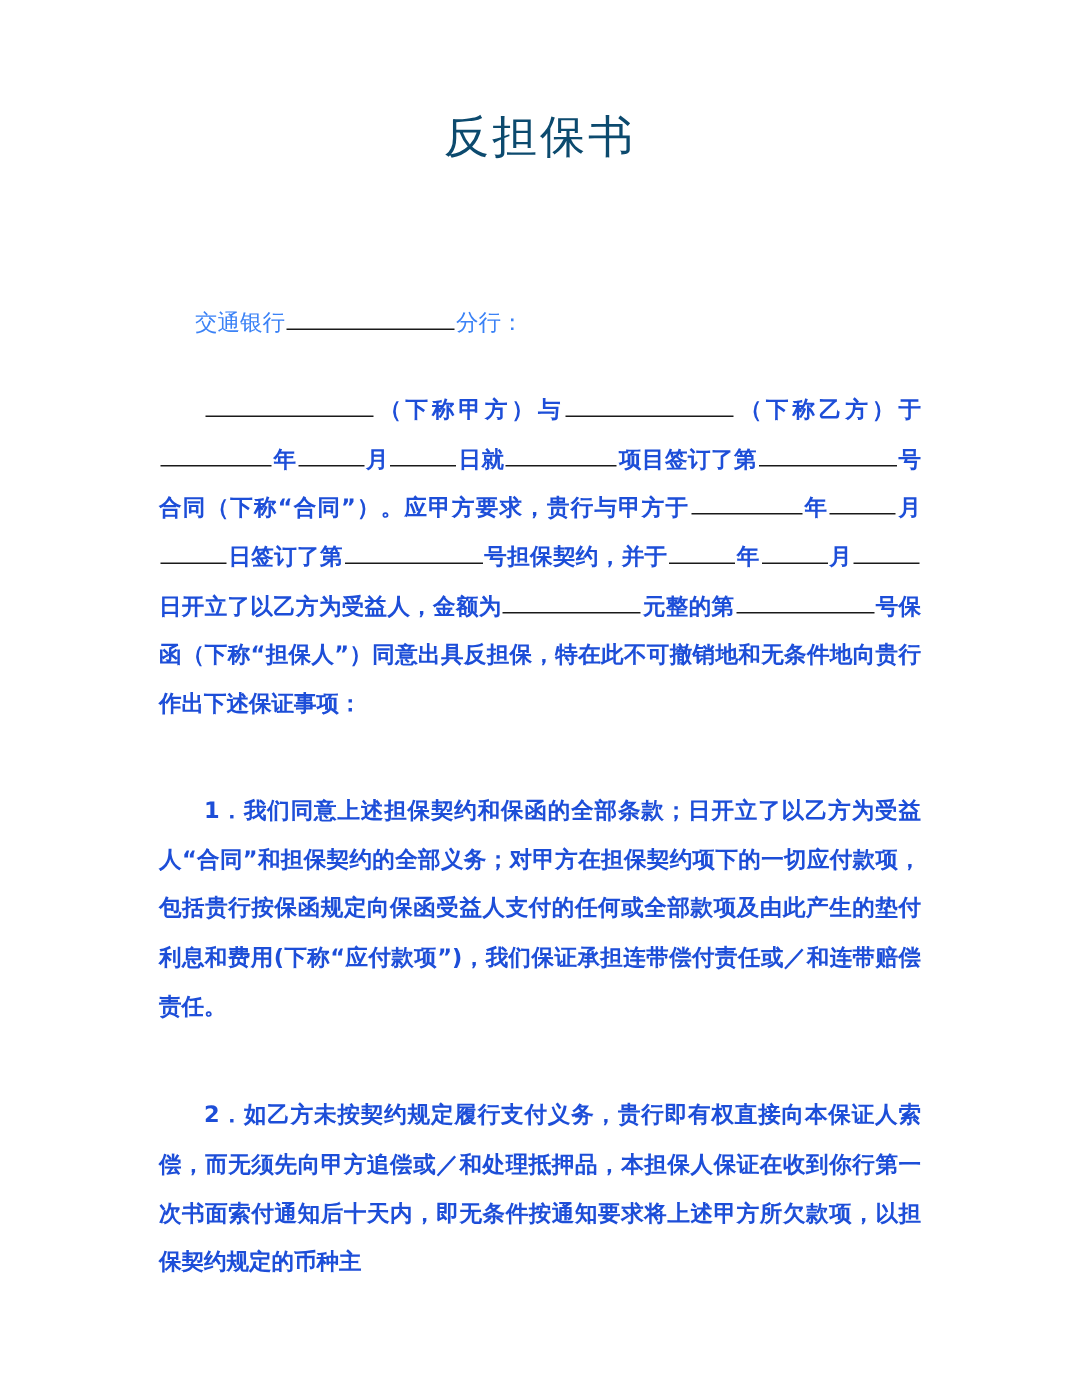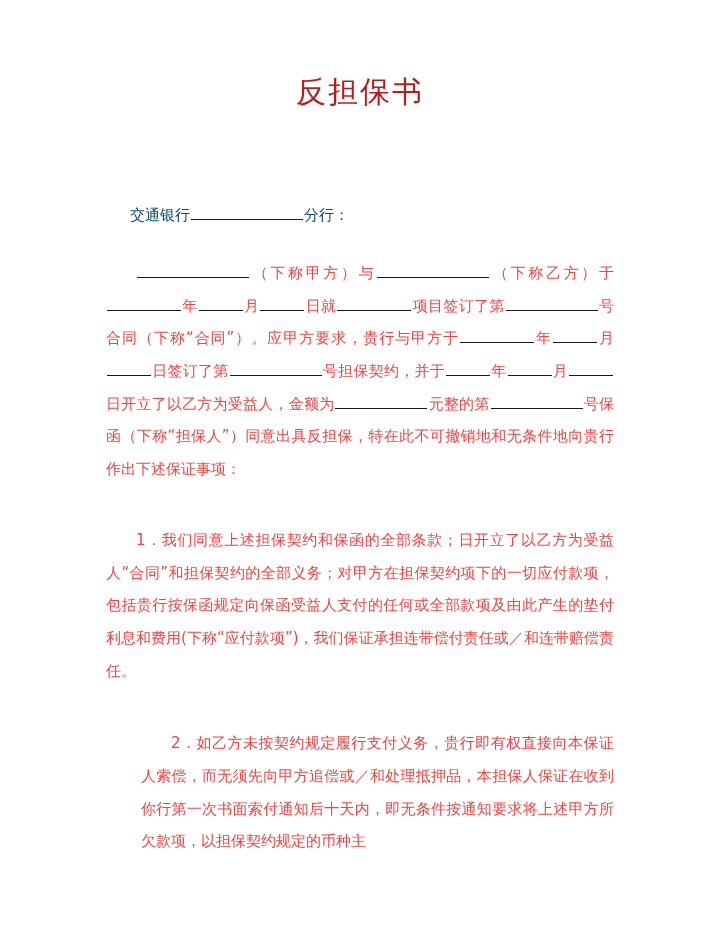--- a/index.html
+++ b/index.html
@@ -21,48 +21,49 @@
     background: #ffffff;
     box-sizing: border-box;
   }
   .doc-title {
     margin: 0;
     padding-top: 72px;
     text-align: center;
     font-size: 30px;
     font-weight: 400;
     letter-spacing: 2px;
-    color: #b91c1c;
+    color: #0c4a6e;
     line-height: 1.35;
   }
   .body-block {
     margin: 0 auto;
     width: 508px;
     padding-left: 0;
   }
   .salutation {
     margin-top: 88px;
     font-size: 15px;
     line-height: 1.9;
-    color: #0c4a6e;
+    color: #3b82f6;
     padding-left: 24px;
     white-space: nowrap;
   }
   .para {
     font-size: 15px;
     line-height: 2.18;
-    color: #ef4444;
+    color: #1d4ed8;
     text-align: justify;
     text-justify: inter-ideograph;
     text-indent: 2em;
     margin: 0;
+    font-weight: bold;
   }
   .para.p-main { margin-top: 28px; }
   .para.p-item1 { margin-top: 38px; }
-  .para.p-item2 { margin-top: 40px; margin-left: 35px; }
+  .para.p-item2 { margin-top: 40px; }
   .blank {
     display: inline-block;
     border-bottom: 1px solid #1a1a1a;
     vertical-align: baseline;
     height: 0.95em;
     margin: 0 1px;
   }
   .b-sm { width: 44px; }
   .b-lg { width: 74px; }
   .b-xl { width: 92px; }

